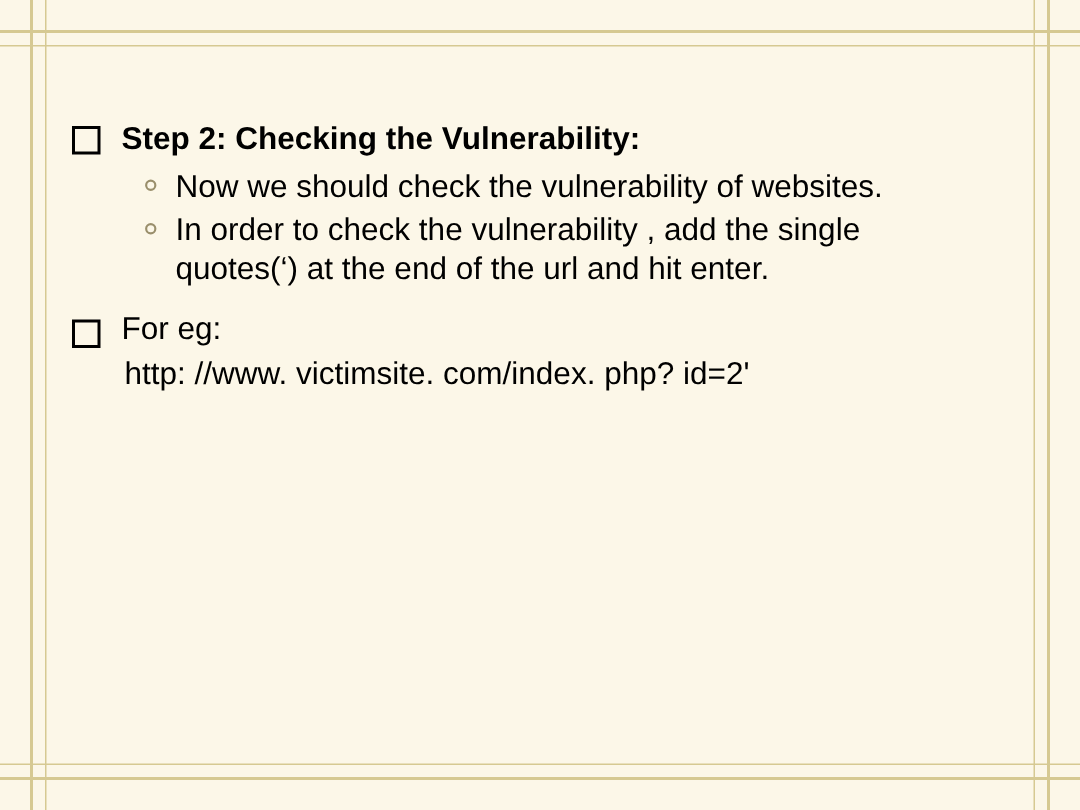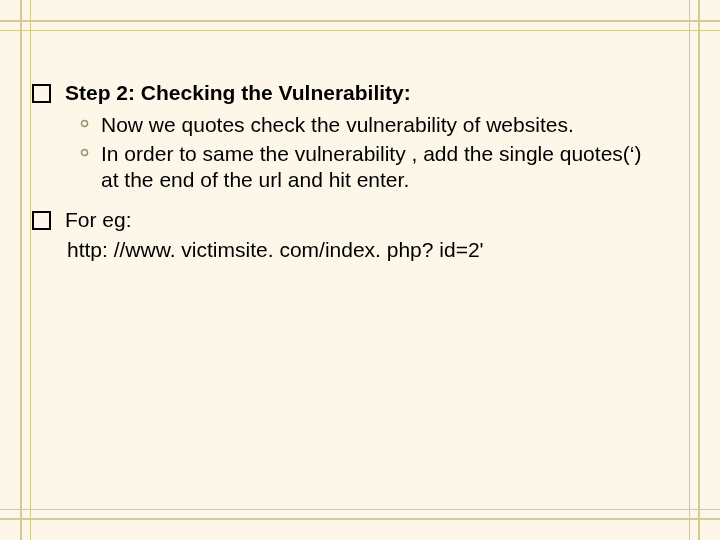--- a/index.html
+++ b/index.html
@@ -9,21 +9,21 @@
     height: 540px;
     background: #fcf7e8;
     font-family: Arial, Helvetica, sans-serif;
     overflow: hidden;
   }
   .slide {
     position: relative;
     width: 720px;
     height: 540px;
     box-sizing: border-box;
-    padding: 80px 60px 40px 32px;
+    padding: 80px 60px 40px 48px;
     background:
       linear-gradient(#d6c992, #d6c992) left 20px top 0 / 2px 100% no-repeat,
       linear-gradient(#d6c992, #d6c992) left 30px top 0 / 1px 100% no-repeat,
       linear-gradient(#d6c992, #d6c992) left 0 top 20px / 100% 2px no-repeat,
       linear-gradient(#d6c992, #d6c992) left 0 top 30px / 100% 1px no-repeat,
       linear-gradient(#d6c992, #d6c992) right 20px top 0 / 2px 100% no-repeat,
       linear-gradient(#d6c992, #d6c992) right 30px top 0 / 1px 100% no-repeat,
       linear-gradient(#d6c992, #d6c992) left 0 bottom 20px / 100% 2px no-repeat,
       linear-gradient(#d6c992, #d6c992) left 0 bottom 30px / 100% 1px no-repeat,
       #fcf7e8;
@@ -60,21 +60,21 @@
   }
   .ring {
     flex: 0 0 auto;
     margin-top: 7px;
     margin-right: 12px;
   }
   .ring svg { display: block; }
   .sub-text { flex: 1; }
   .row-mid {
     display: flex;
-    align-items: flex-start;
+    align-items: center;
     margin-bottom: 4px;
   }
   .url-line {
     margin-left: 35px;
     margin-bottom: 10px;
   }
 </style>
 </head>
 <body>
 
@@ -86,29 +86,29 @@
       <div class="heading">Step 2: Checking the Vulnerability:</div>
     </div>
 
     <div class="sub-list">
       <div class="sub-item">
         <span class="ring">
           <svg width="9" height="9" viewBox="0 0 10 10">
               <circle cx="5" cy="5" r="3.4" fill="none" stroke="#9a8f6c" stroke-width="1.6"></circle>
             </svg>
         </span>
-        <span class="sub-text">Now we quotes check the vulnerability of websites.</span>
+        <span class="sub-text">Now we should check the vulnerability of websites.</span>
       </div>
       <div class="sub-item">
         <span class="ring">
           <svg width="9" height="9" viewBox="0 0 10 10">
               <circle cx="5" cy="5" r="3.4" fill="none" stroke="#9a8f6c" stroke-width="1.6"></circle>
             </svg>
         </span>
-        <span class="sub-text">In order to same the vulnerability , add the single quotes(‘) at the end of the url and hit enter.</span>
+        <span class="sub-text">In order to check the vulnerability , add the single quotes(‘) at the end of the url and hit enter.</span>
       </div>
     </div>
 
     <div class="row-mid">
       <div class="checkbox"></div>
       <div>For eg:</div>
     </div>
     <div class="url-line">http: //www. victimsite. com/index. php? id=2'</div>
 
     <div class="sub-list">

